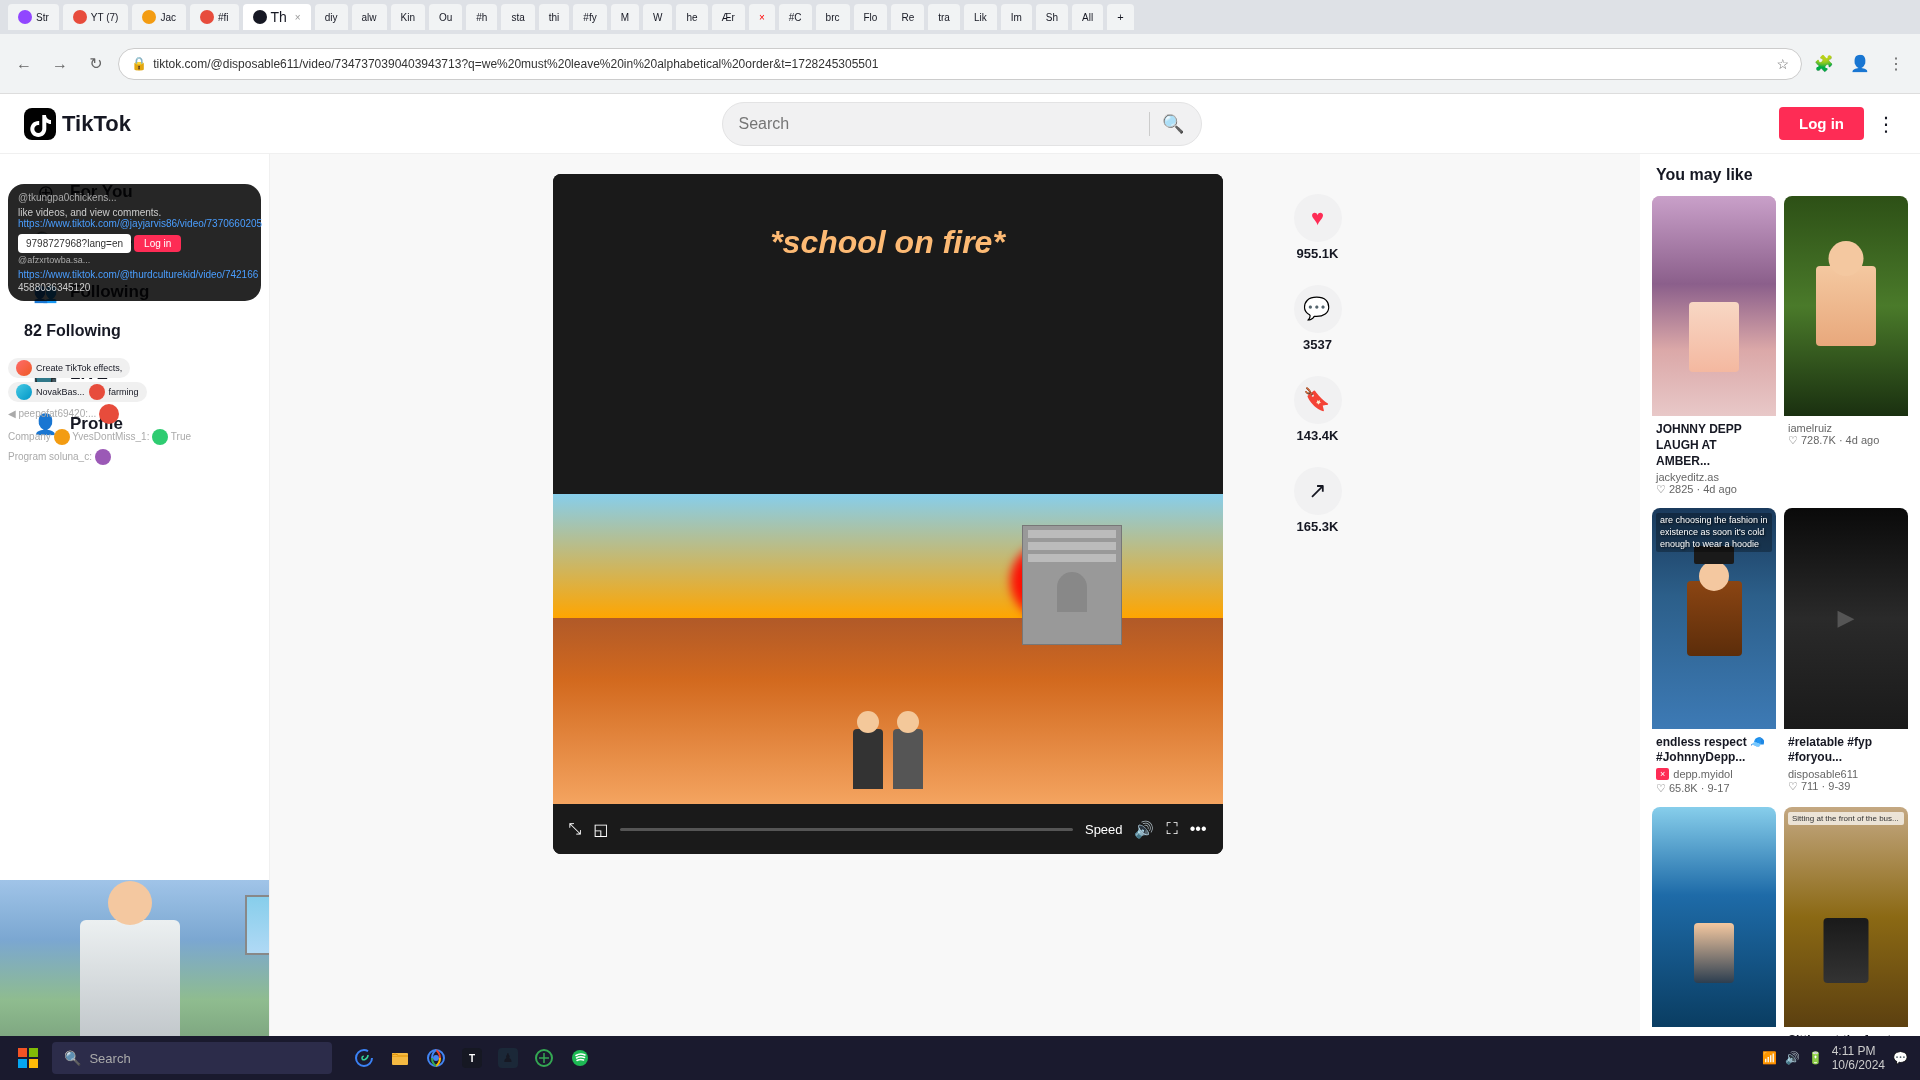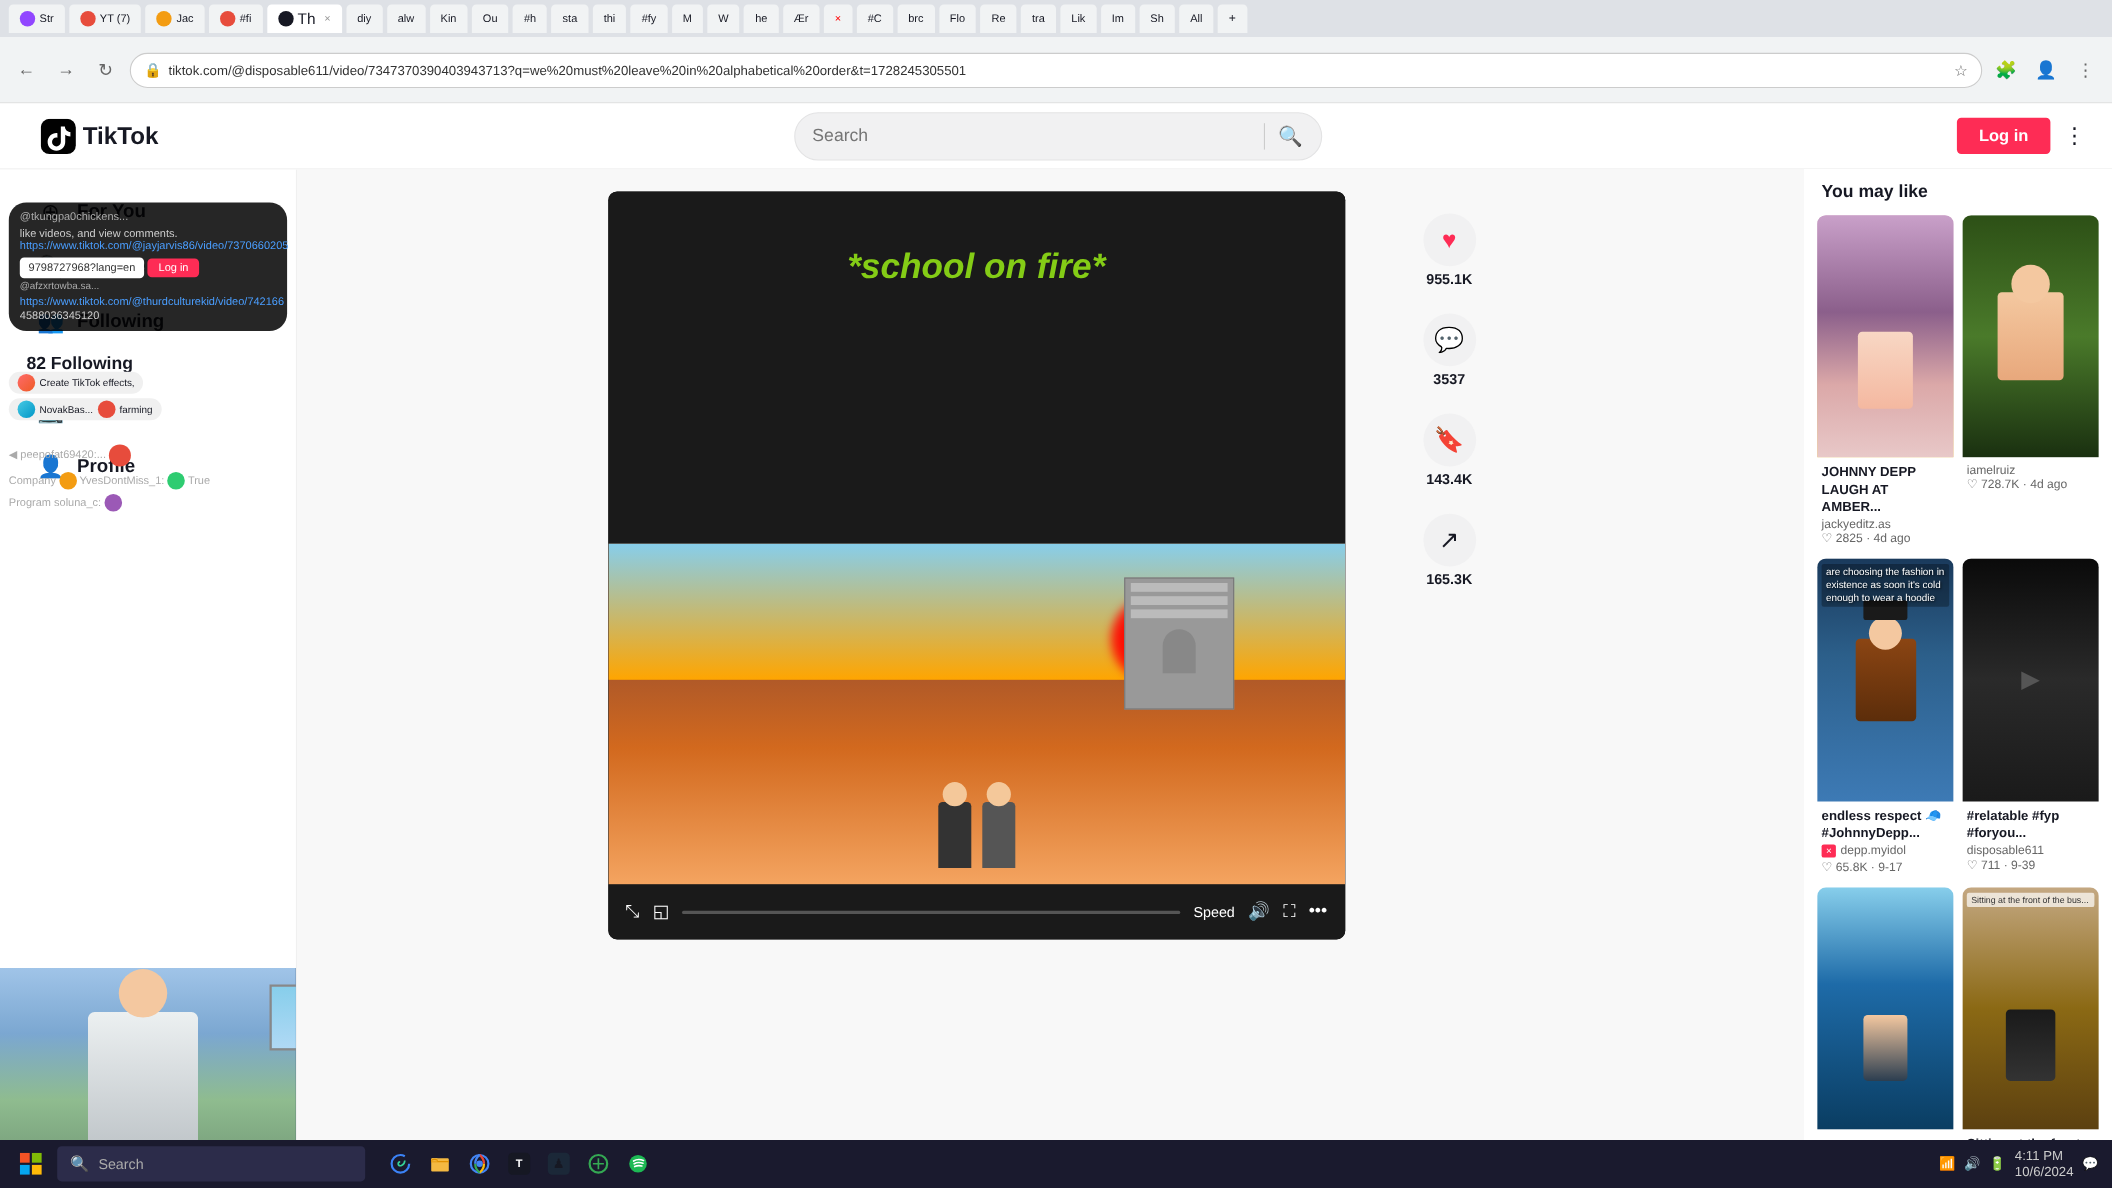--- a/index.html
+++ b/index.html
@@ -84,21 +84,20 @@
     }
     .tiktok-logo {
       display: flex;
       align-items: center;
       gap: 6px;
       font-size: 22px;
       font-weight: 700;
       color: #161823;
       text-decoration: none;
       min-width: 120px;
-      justify-content: flex-end;
     }
     .tiktok-logo-icon {
       width: 32px; height: 32px;
     }
     .header-search {
       flex: 1;
       display: flex;
       justify-content: center;
     }
     .search-box {
@@ -282,21 +281,21 @@
     .video-top {
       flex: 1;
       background: #1a1a1a;
       display: flex;
       flex-direction: column;
       align-items: center;
       justify-content: center;
       position: relative;
     }
     .video-text-top {
-      color: #84cc16;
+      color: #fdba74;
       font-size: 32px;
       font-weight: 700;
       font-style: italic;
       text-align: center;
       margin-bottom: 28px;
       z-index: 2;
       padding: 20px 20px 0;
     }
     .video-text-sub {
       color: #fff;
@@ -718,21 +717,21 @@
         <div style="font-size:10px; color:#4a9eff;">https://www.tiktok.com/@jayjarvis86/video/7370660205</div>
         <div style="margin-top:4px;">
           <div style="background:#fff; border-radius:4px; padding:4px 8px; display:inline-block; font-size:10px; color:#333;">9798727968?lang=en</div>
           <div style="background:#fe2c55; border-radius:4px; padding:3px 10px; display:inline-block; font-size:10px; color:#fff; margin-top:2px;">Log in</div>
           <div style="font-size:9px; color:#aaa; margin-top:2px;">@afzxrtowba.sa...</div>
         </div>
         <div style="font-size:10px; color:#4a9eff; margin-top:4px;">https://www.tiktok.com/@thurdculturekid/video/742166</div>
         <div style="font-size:10px; color:#ccc; margin-top:2px;">4588036345120</div>
       </div>
 
-      <div class="live-chips" style="top: 184px;">
+      <div class="live-chips" style="top: 204px;">
         <div class="live-chip">
           <div class="live-chip-avatar" style="background: linear-gradient(135deg, #ff6b6b, #ee5a24);"></div>
           <span style="font-size:9px;">Create TikTok effects,</span>
         </div>
         <div class="live-chip">
           <div class="live-chip-avatar" style="background: linear-gradient(135deg, #48cae4, #0096c7);"></div>
           <span style="font-size:9px;">NovakBas...</span>
           <div class="live-chip-avatar" style="background: #e74c3c;"></div>
           <span style="font-size:9px;">farming</span>
         </div>

